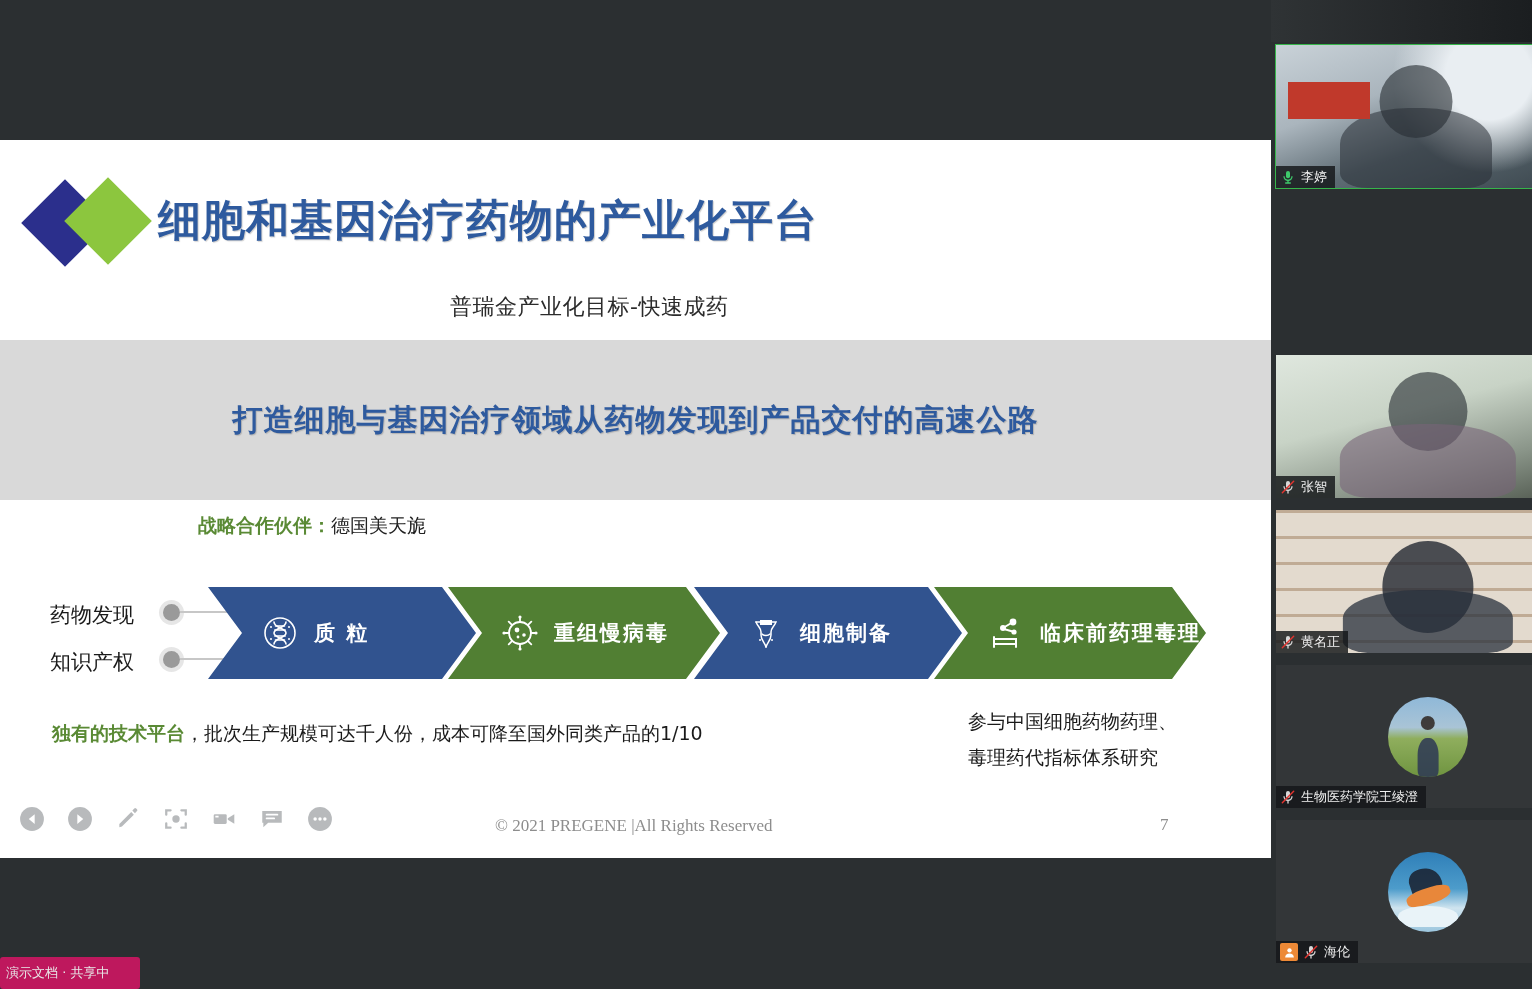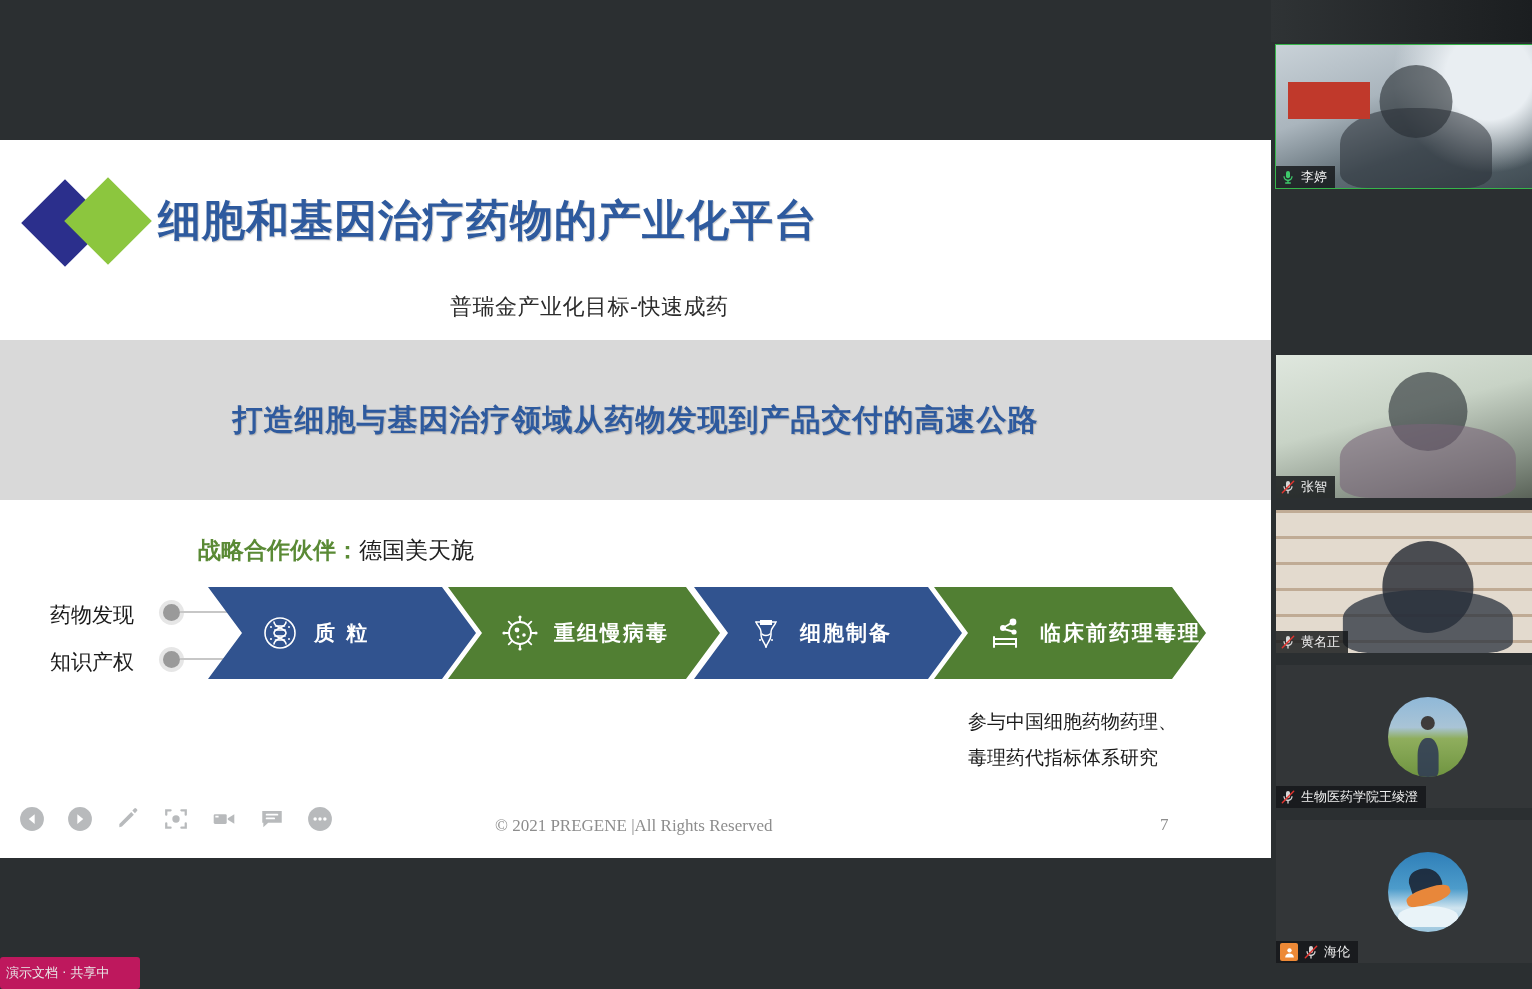--- a/index.html
+++ b/index.html
@@ -53,22 +53,22 @@
   #banner-text {
     font-size: 30px; font-weight: 700; color: #2e5a9e;
     letter-spacing: 1px;
     font-family: "DejaVu Sans", "Liberation Sans", sans-serif;
     text-shadow: 1px 1px 1px rgba(120,120,120,.4);
     white-space: nowrap;
   }
 
   
   #partner-line {
-    position: absolute; left: 198px; top: 395px;
-    font-size: 23px;
+    position: absolute; left: 198px; top: 373px;
+    font-size: 19px;
     font-family: "DejaVu Sans", "Liberation Sans", sans-serif;
     white-space: nowrap;
   }
   #partner-label { font-weight: 700; color: #5a8a35; }
   #partner-value { color: #222; }
 
   
   .stage-in-label {
     position: absolute; left: 50px;
     font-size: 21px; font-weight: 400; color: #1a1a1a;
@@ -311,20 +311,23 @@
               <path d="M8 24v10" stroke-linecap="round"></path>
               <path d="M8 26h22v8" stroke-linecap="round"></path>
               <path d="M8 31h22" stroke-linecap="round"></path>
             </svg>
           </span>
           <span class="chev-label">临床前药理毒理</span>
         </div>
 
       </div>
 
+      <div id="note-left">
+        <span id="note-left-strong">独有的技术平台</span><span id="note-left-rest">，批次生产规模可达千人份，成本可降至国外同类产品的1/10</span>
+      </div>
 
       <div id="note-right">
         <div>参与中国细胞药物药理、</div>
         <div>毒理药代指标体系研究</div>
       </div>
 
       <div id="footer-copy">© 2021 PREGENE  |All Rights Reserved</div>
       <div id="footer-page">7</div>
 
       <div id="slide-toolbar">

